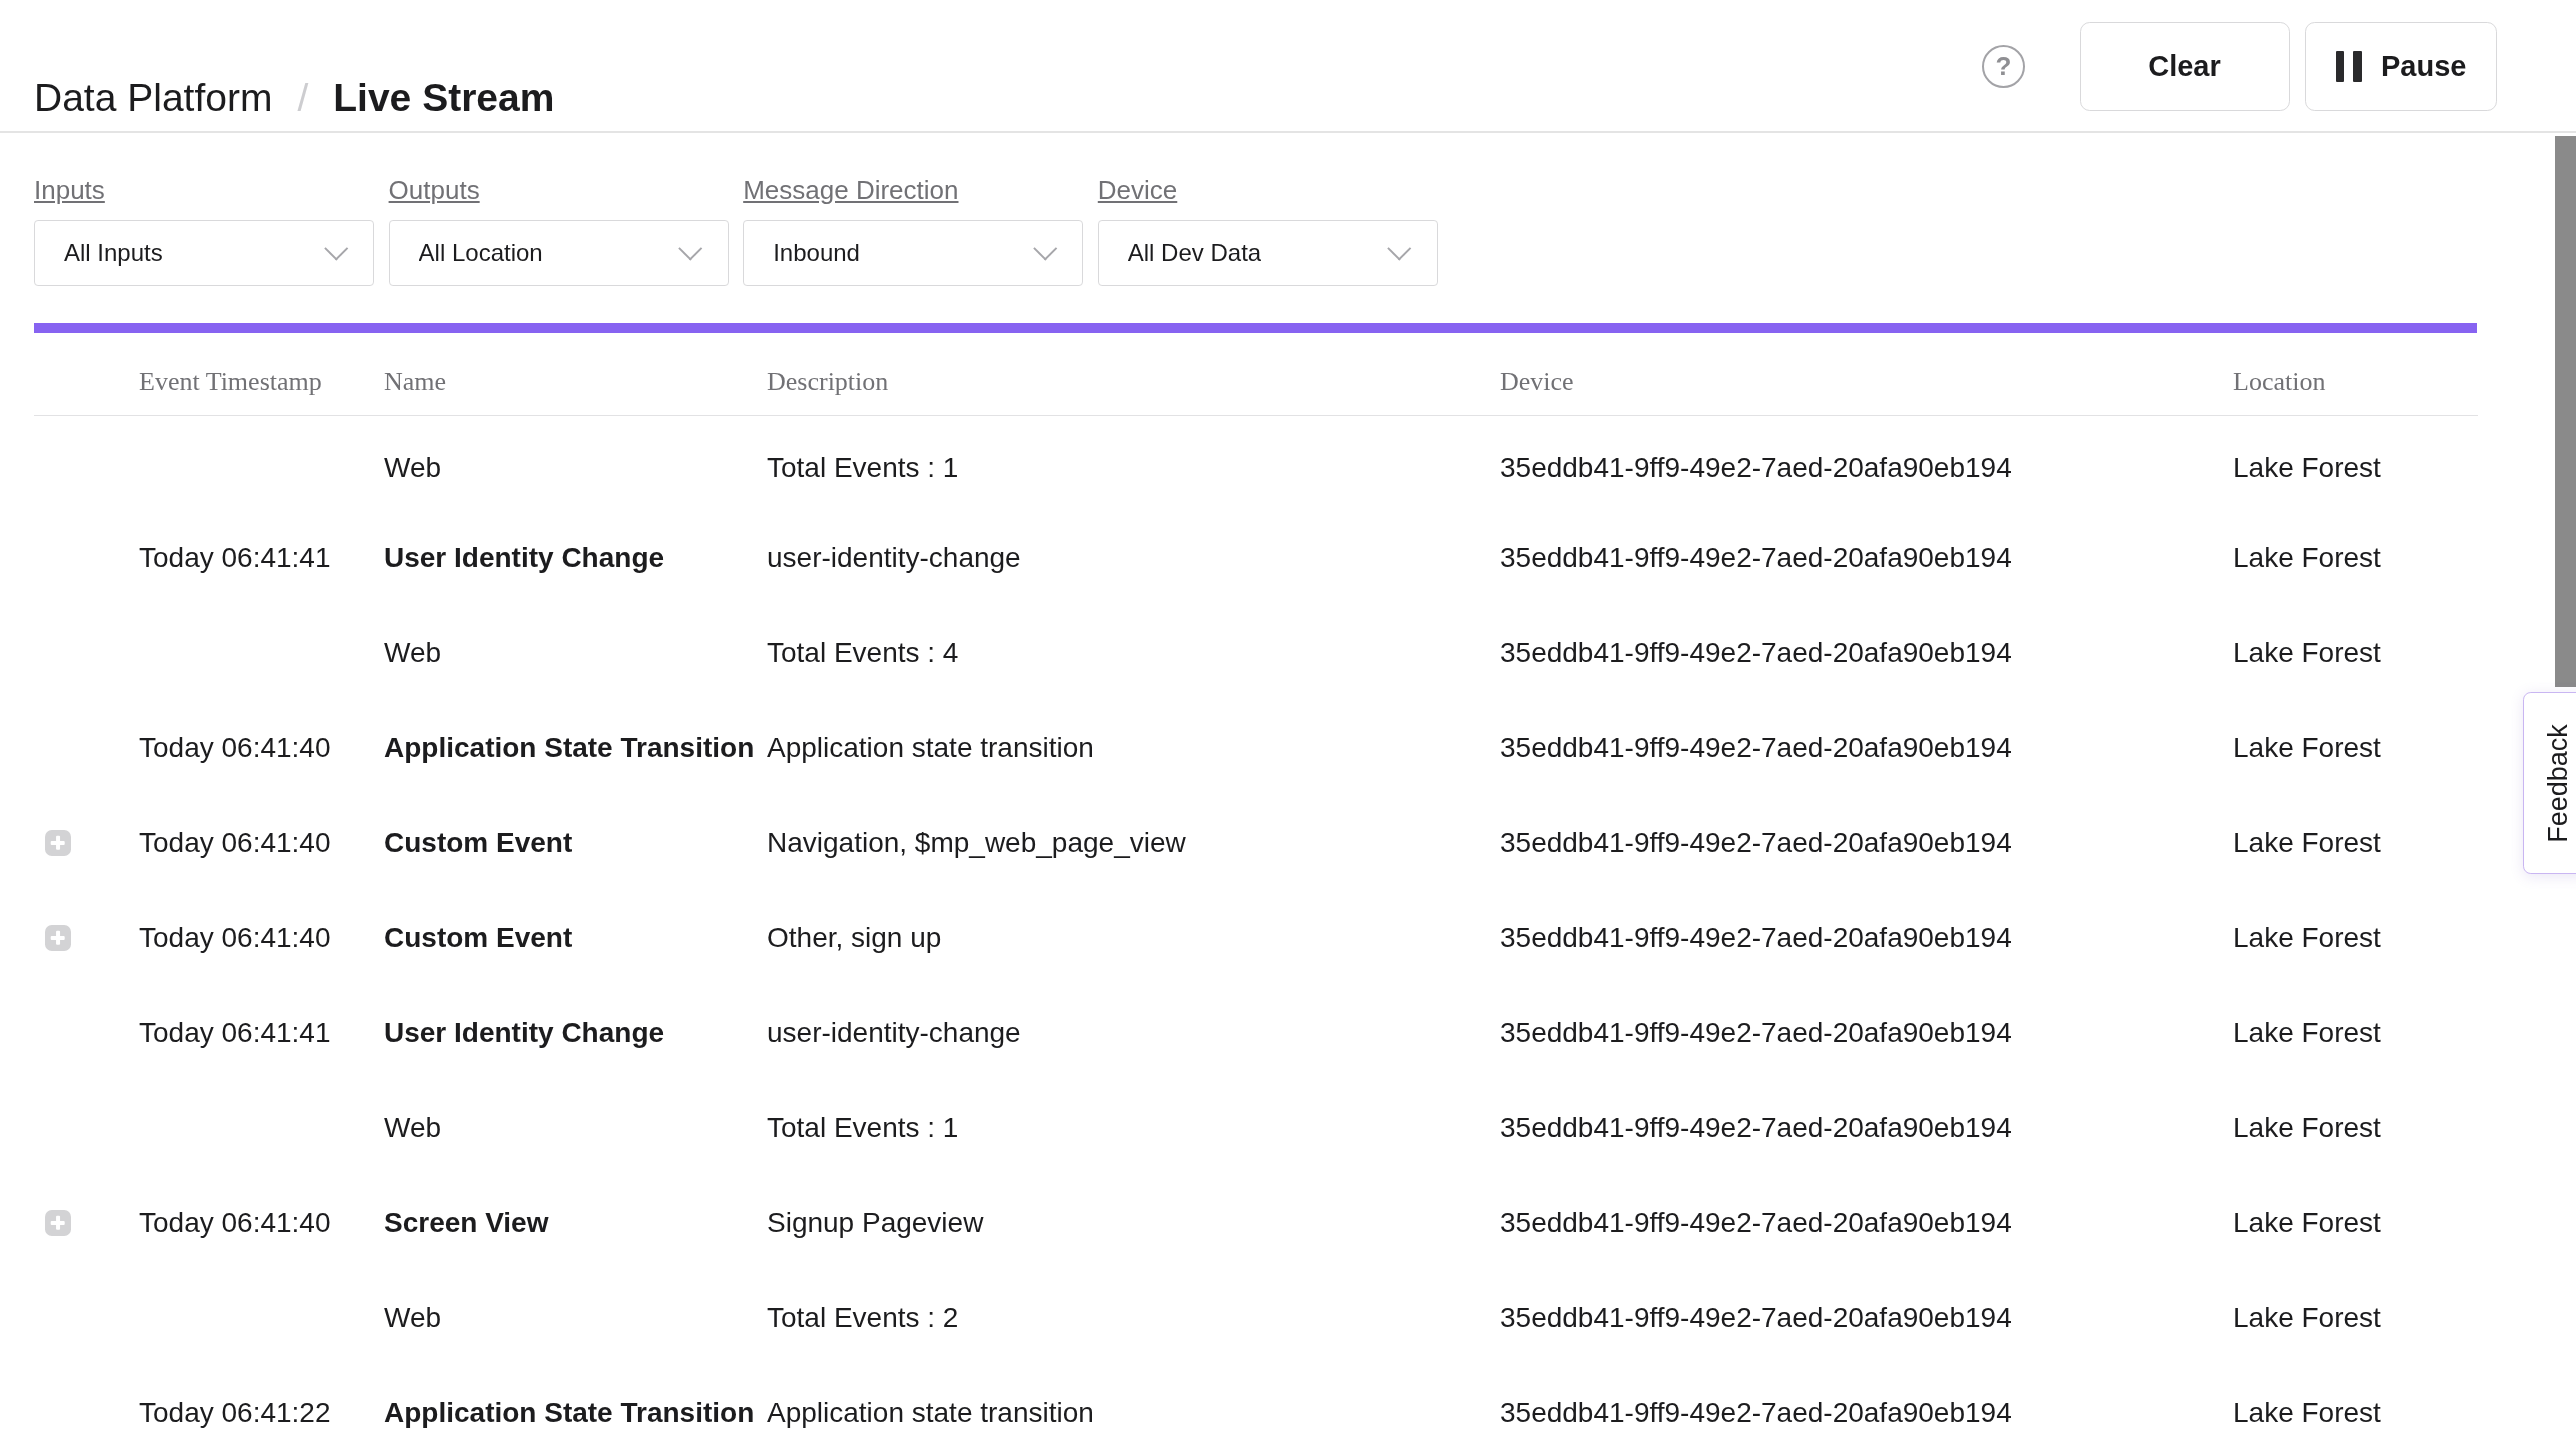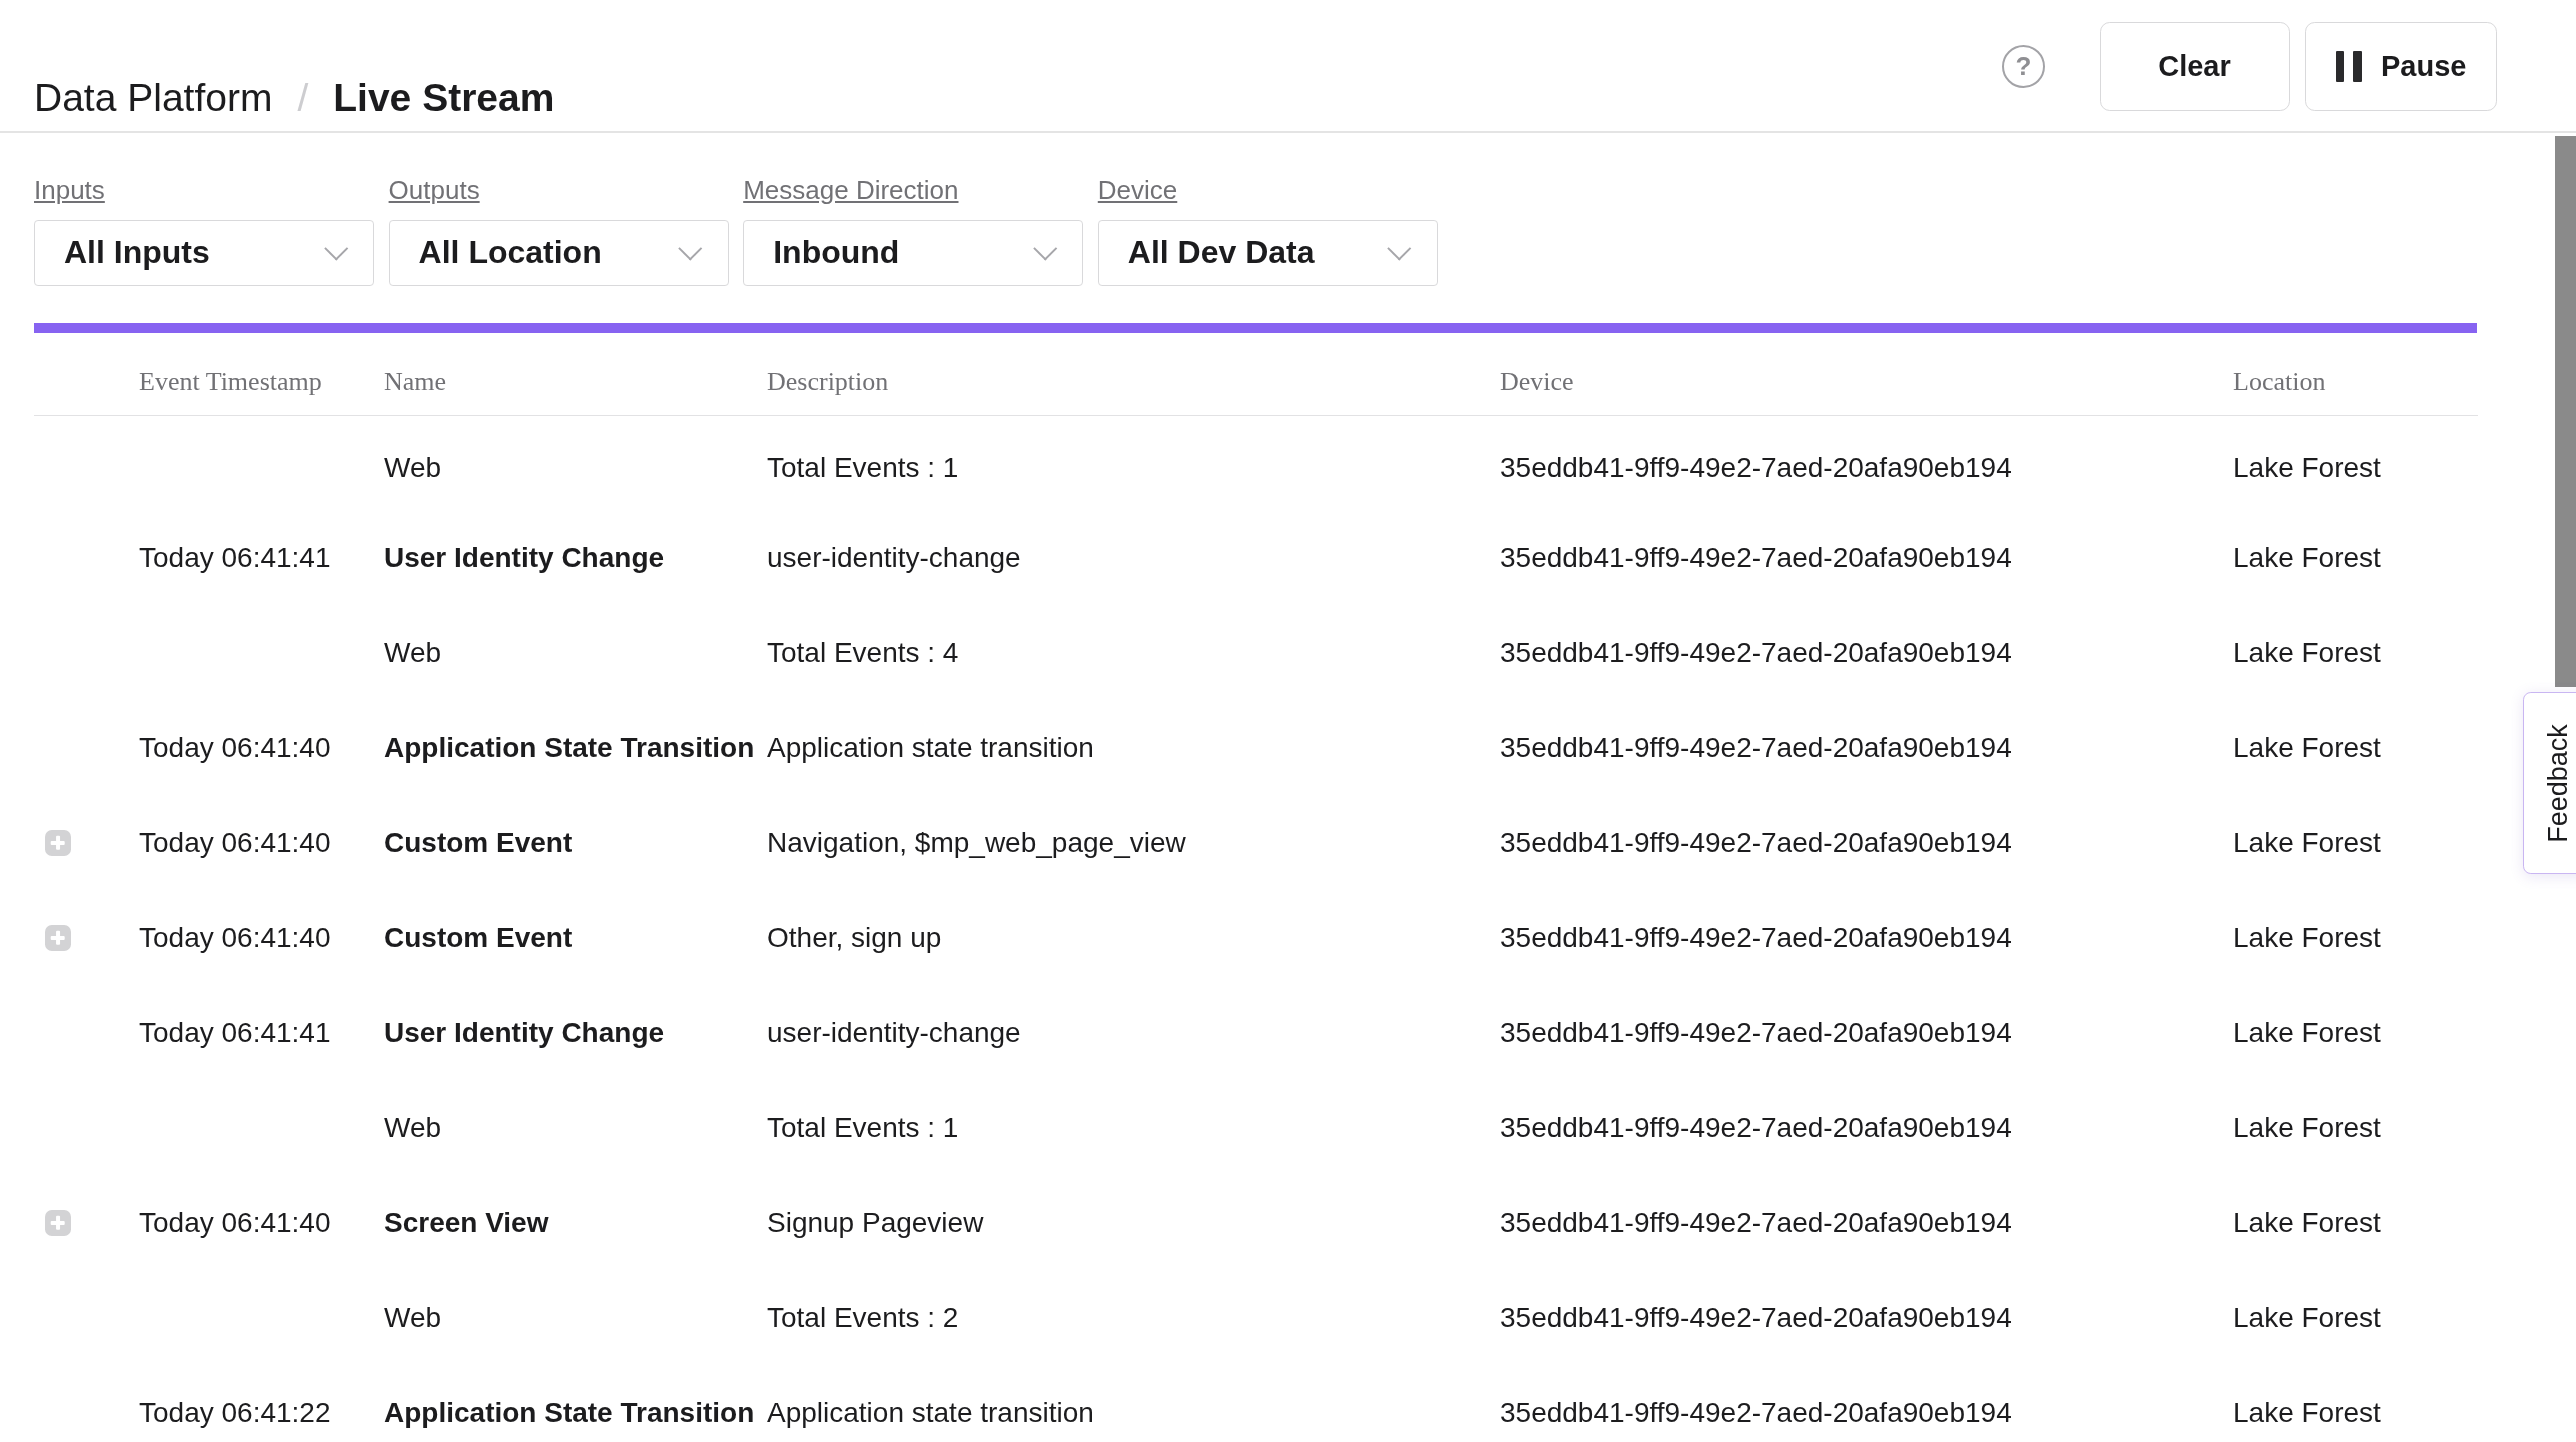--- a/index.html
+++ b/index.html
@@ -23,32 +23,32 @@
   .crumb-root{font-weight:500;color:var(--text);}
   .crumb-sep{color:#cdcdd0;font-size:39px;font-weight:300;margin:0 25px;}
   .crumb-current{font-weight:700;color:var(--text);}
   .top-controls{position:absolute;top:22px;right:79px;height:89px;display:flex;align-items:center;gap:15.5px;}
   .help-btn{width:47px;height:47px;border:none;background:transparent;margin-right:37px;cursor:pointer;display:flex;align-items:center;justify-content:center;}
   .help-circle{width:43px;height:43px;border:2.9px solid #a3a3a7;border-radius:50%;color:#8f8f93;
     font-size:26px;font-weight:700;display:flex;align-items:center;justify-content:center;}
   .btn{height:89px;background:#fff;border:1.9px solid var(--control-border);border-radius:9.7px;
     font-size:29px;font-weight:700;color:var(--text);display:flex;align-items:center;justify-content:center;
     font-family:inherit;cursor:pointer;}
-  .btn-clear{width:190px;}
+  .btn-clear{width:210px;}
   .btn-pause{width:192px;gap:19.4px;}
   .pause-icon{display:flex;gap:8.7px;}
   .pause-icon i{display:block;width:8.7px;height:31px;background:#2a2a2c;border-radius:1px;}
 
   
   .filters{display:flex;gap:14.6px;padding:42px 0 0 34px;}
   .filter{width:340px;}
   .filter-label{font-size:26px;color:var(--muted);margin-bottom:13.6px;line-height:31px;text-decoration:underline;}
   .dropdown{position:relative;width:340px;height:66px;background:#fff;border:1.9px solid var(--control-border);
     border-radius:3.9px;display:flex;align-items:center;padding:0 58px 0 29px;cursor:pointer;}
-  .dropdown-value{font-size:32px;font-weight:700;color:var(--text);white-space:nowrap;overflow:hidden;}
+  .dropdown-value{font-size:24px;font-weight:400;color:var(--text);white-space:nowrap;overflow:hidden;}
   .chev{position:absolute;right:29px;top:50%;width:16.5px;height:16.5px;margin-top:-12.6px;
     border-right:2.9px solid var(--chevron);border-bottom:2.9px solid var(--chevron);transform:rotate(45deg);}
 
   
   .stream-bar{margin:37px 0 0 34px;width:2443px;height:10.7px;background:var(--accent);}
 
   
   table{margin-left:34px;width:2443px;table-layout:fixed;border-collapse:collapse;}
   col.c-expand{width:105px;}
   col.c-ts{width:245px;}

